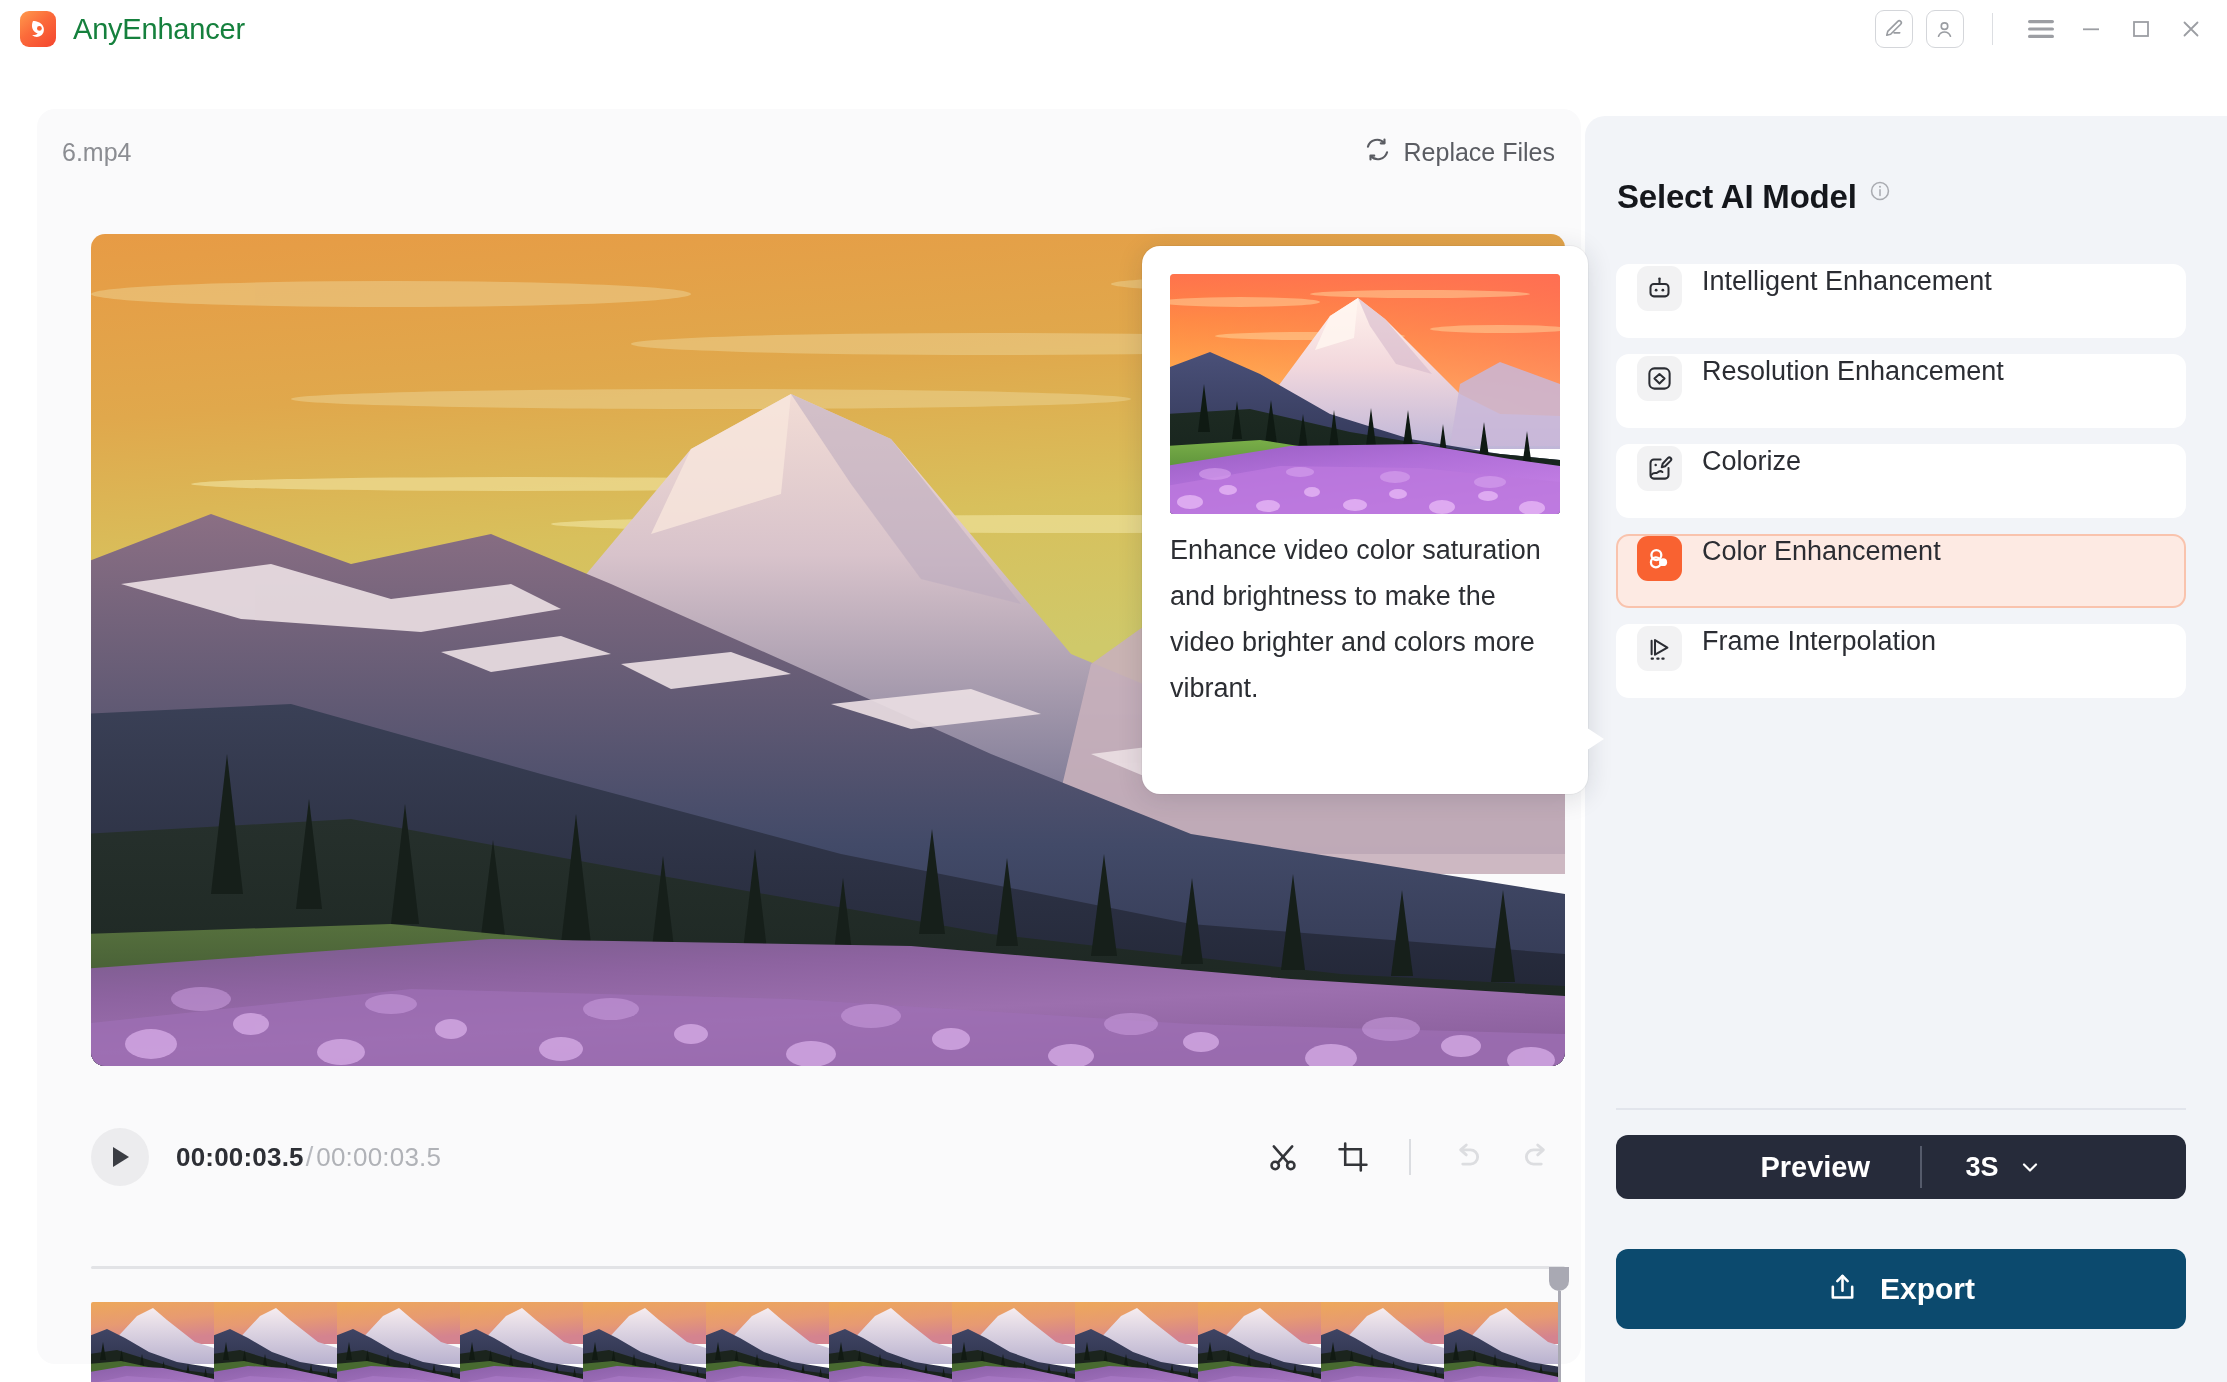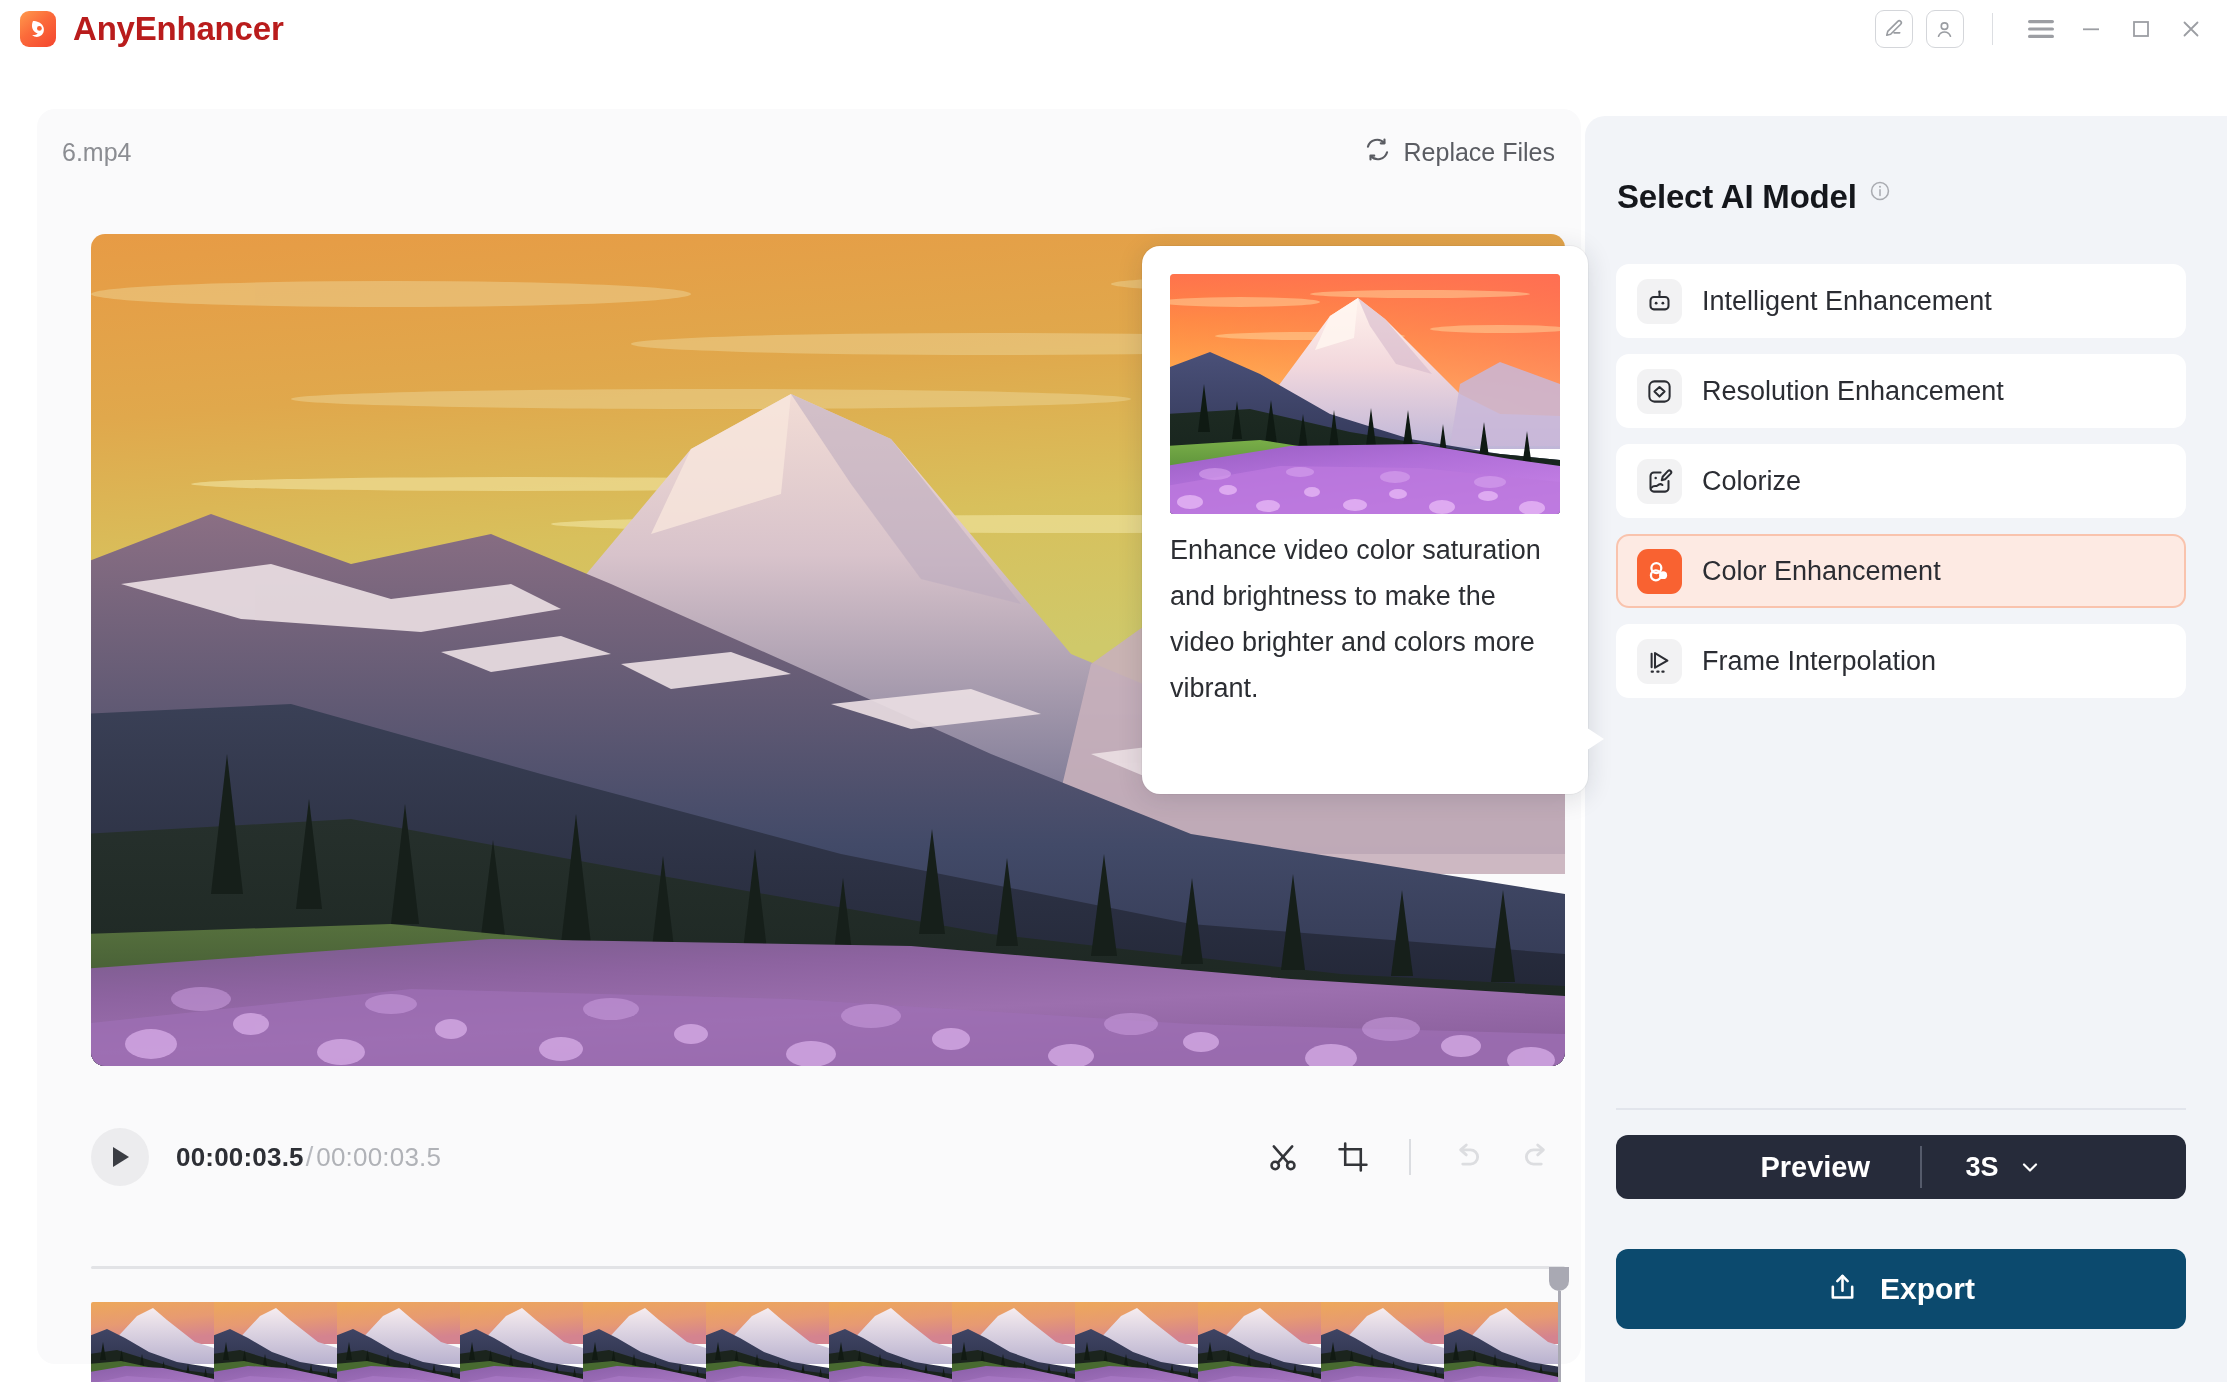--- a/index.html
+++ b/index.html
@@ -19,21 +19,21 @@
   }
   .brand { display: flex; align-items: center; gap: 17px; padding-left: 20px; }
   .brand-logo {
     width: 36px; height: 36px; border-radius: 9px;
     background: linear-gradient(140deg, #ff9a4d 0%, #fb6a3a 45%, #f4452f 100%);
     position: relative; flex: none;
     display: flex; align-items: center; justify-content: center;
   }
   .brand-logo svg { display:block; }
   .brand-name {
-    font-size: 33px; font-weight: bold; color: #b91c1c;
+    font-size: 29px; font-weight: normal; color: #15803d;
     letter-spacing: -0.2px;
   }
   .tb-right {
     margin-left: auto; display: flex; align-items: center;
     gap: 0px; padding-right: 14px; height: 58px;
   }
   .tb-sqbtn {
     width: 38px; height: 38px; border: 1.6px solid #d4d6da;
     border-radius: 9px; display: flex; align-items: center; justify-content: center;
     margin-left: 13px; background: #fff;
@@ -151,21 +151,21 @@
   .panel-title-row {
     position: absolute; left: 32px; top: 62px;
     display: flex; align-items: flex-start; gap: 12px;
   }
   .panel-title { font-size: 33px; font-weight: bold; color: #15171c; letter-spacing: -0.2px;}
   .info-ico { margin-top: 2px; }
 
   .model-list { position: absolute; left: 31px; top: 148px; width: 570px; }
   .model-item {
     height: 74px; background: #ffffff; border-radius: 13px;
-    display: flex; align-items: center; padding-left: 19px;
+    display: flex; padding-left: 19px;
     margin-bottom: 16px; border: 2px solid transparent;
   }
   .model-item.selected {
     background: #fdeae3; border-color: #f9c3ad;
   }
   .model-ico {
     width: 45px; height: 45px; border-radius: 11px; background: #f2f2f3;
     display: flex; align-items: center; justify-content: center; flex: none;
   }
   .model-item.selected .model-ico {

